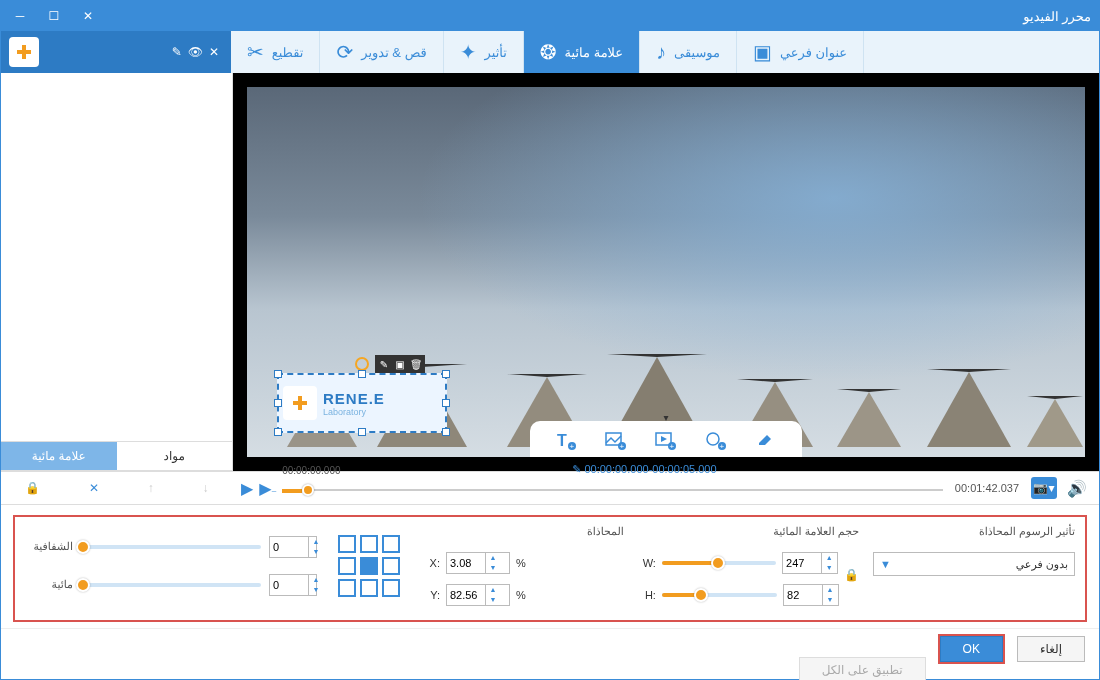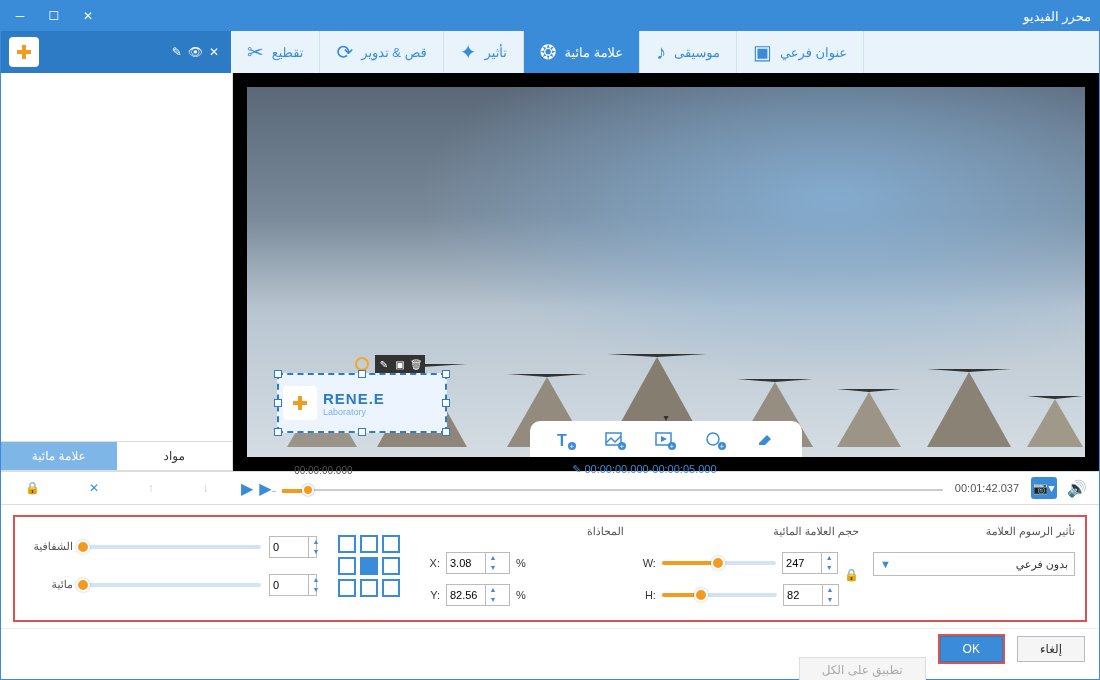--- a/index.html
+++ b/index.html
@@ -241,36 +241,36 @@
     <div class="sidebar-icons">
       <span>🔒</span>
       <span>✕</span>
       <span class="disabled">↑</span>
       <span class="disabled">↓</span>
     </div>
     <div class="timeline-area">
       <span class="play-btn">▶</span>
       <span class="play-btn">▶<span style="font-size:9px">⎯</span></span>
       <div class="time-track">
-        <div class="time-label" style="left:12px">00:00:00.000</div>
+        <div class="time-label" style="left:0">00:00:00.000</div>
         <div class="pencil-mark">✎ <span>00:00:00.000-00:00:05.000</span></div>
         <div class="track-line"></div>
         <div class="track-seg"></div>
         <div class="track-handle"></div>
       </div>
       <span class="time-right">00:01:42.037</span>
       <div class="cam-btn">📷▾</div>
       <span class="vol-btn">🔊</span>
     </div>
   </div>
 
   <div class="settings">
     <div class="settings-box">
       <div class="settings-col col-anim">
-        <div class="sec-title">تأثير الرسوم العلامة</div>
+        <div class="sec-title">تأثير الرسوم المحاذاة</div>
         <div class="combo">
           <span>بدون فرعي</span>
           <span class="arrow">▼</span>
         </div>
       </div>
 
       <div class="settings-col col-size">
         <div class="sec-title">حجم العلامة المائية</div>
         <div class="field-row">
           <label>W:</label>

